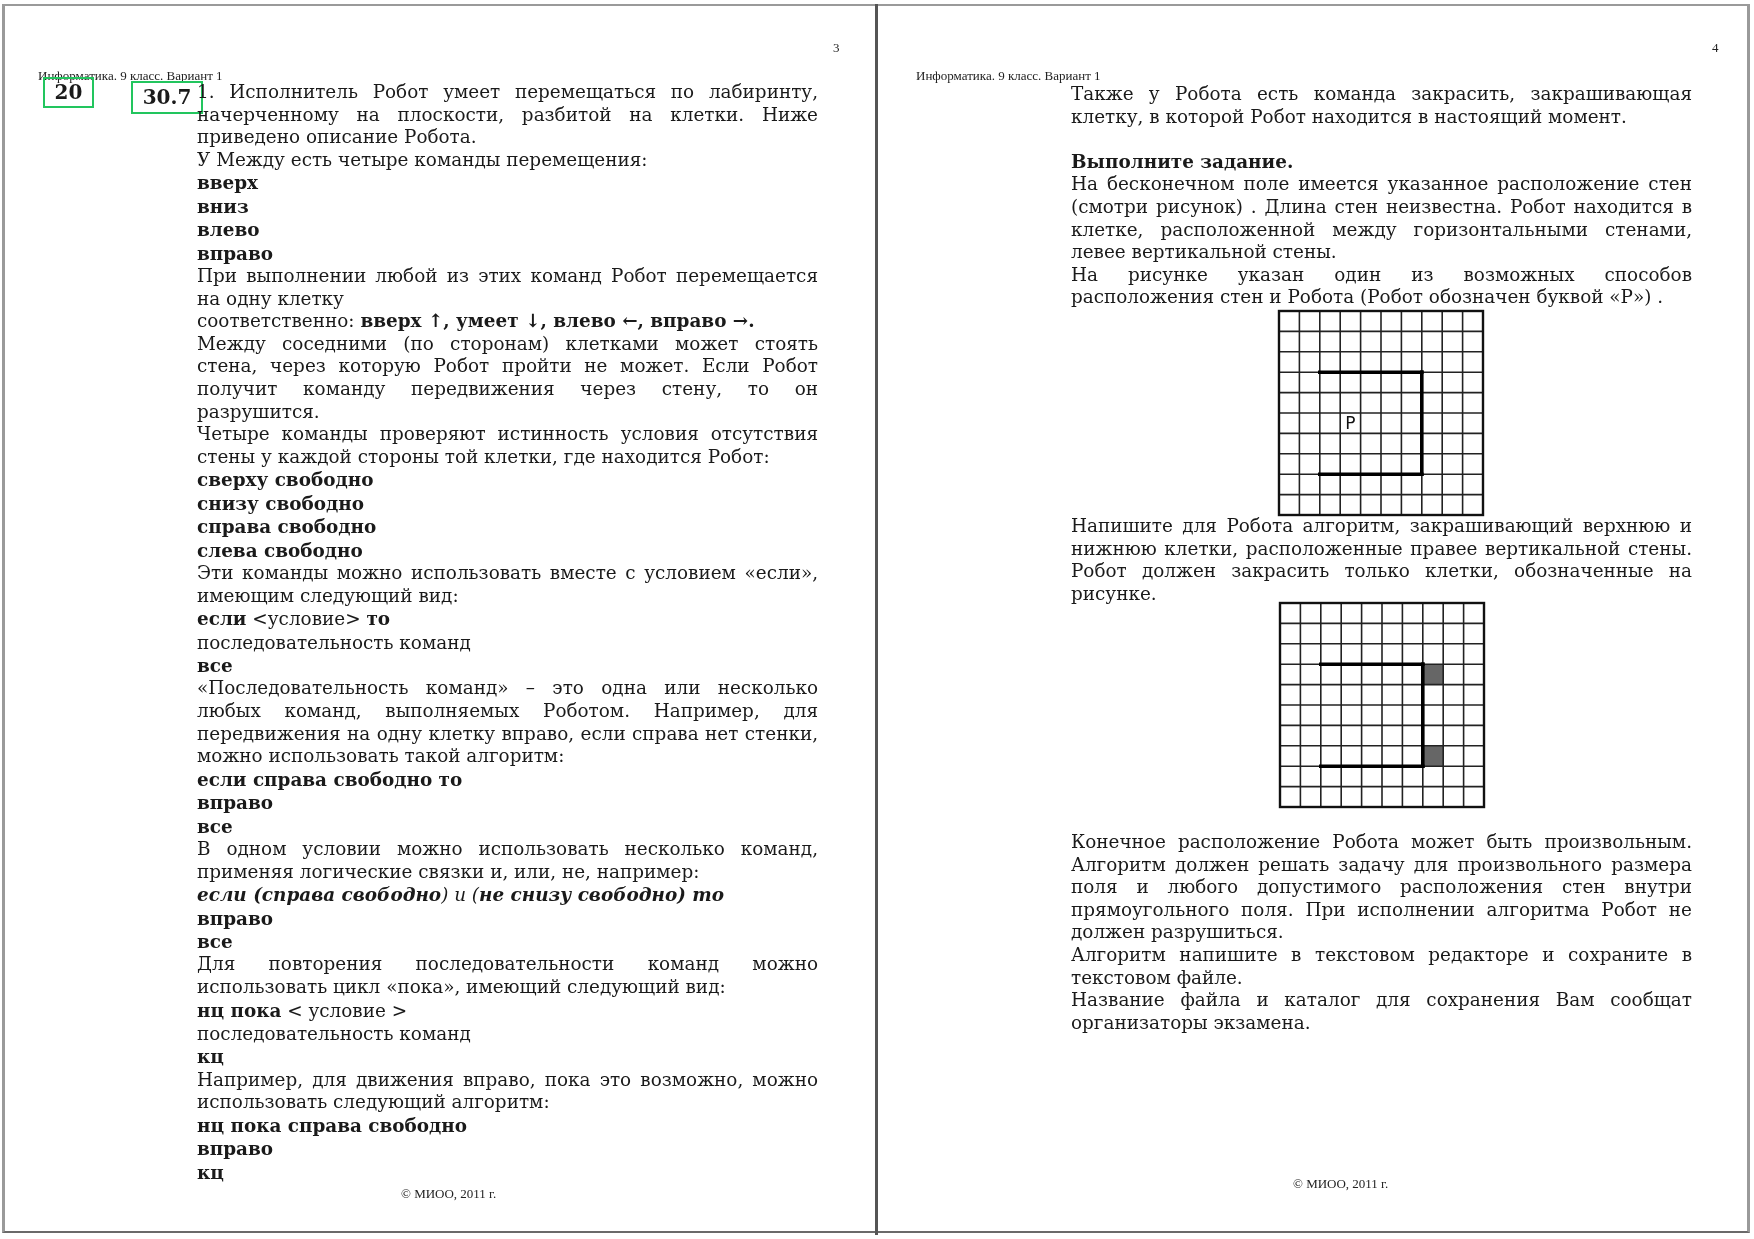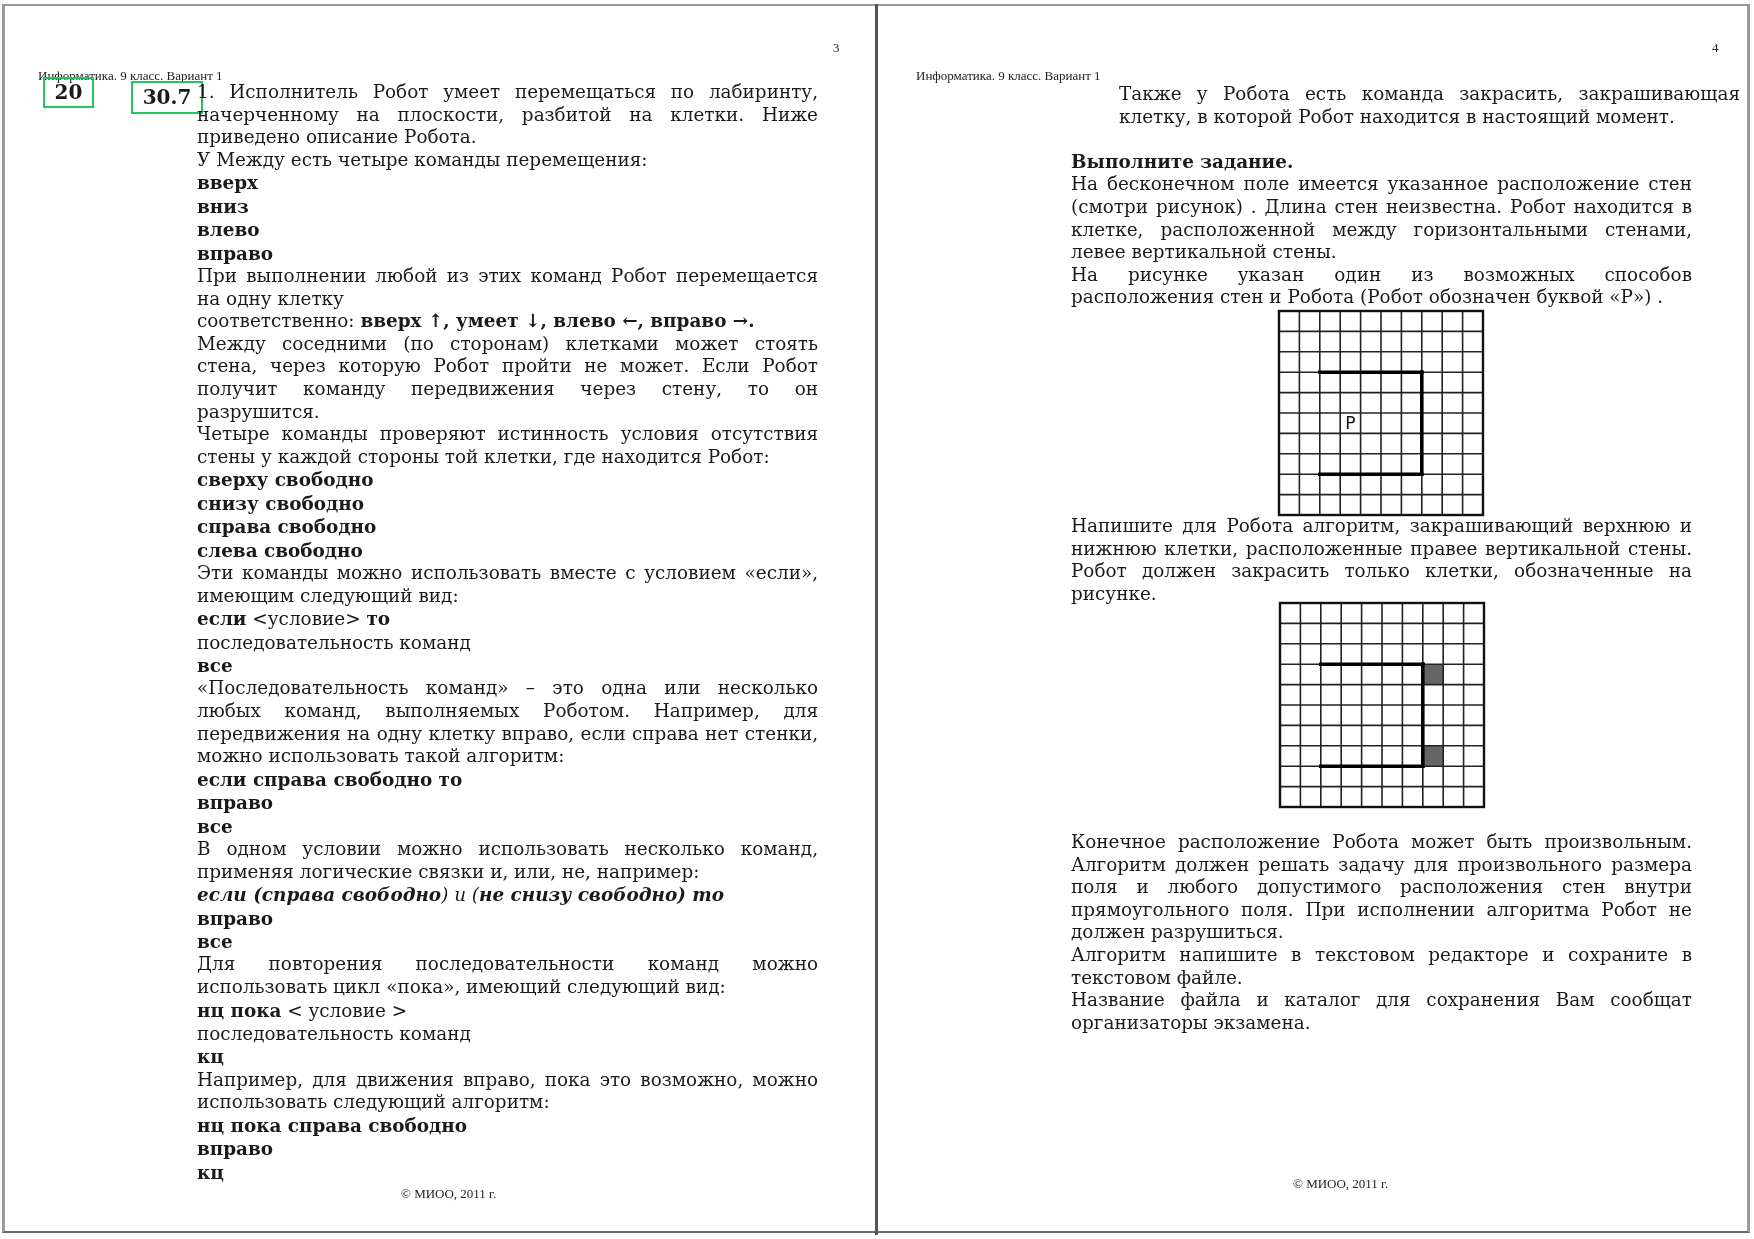--- a/index.html
+++ b/index.html
@@ -73,21 +73,21 @@
     <div class="b">кц</div>
   </div>
 
   <div class="footer" style="left:401px; top:1186px;">© МИОО, 2011 г.</div>
 </div>
 
 <div class="page right">
   <div class="running-head" style="left:38px;">Информатика. 9 класс. Вариант 1</div>
   <div class="page-num" style="left:834px;">4</div>
 
-  <div class="col" style="left:193px; top:83px; width:621px;margin-left:48px;">
+  <div class="col" style="left:193px; top:83px; width:621px;">
     <p>Также у Робота есть команда закрасить, закрашивающая клетку, в которой Робот находится в настоящий момент.</p>
   </div>
   <div class="col" style="left:193px; top:150px; width:621px;">
     <div class="b">Выполните задание.</div>
     <p>На бесконечном поле имеется указанное расположение стен (смотри рисунок) . Длина стен неизвестна. Робот находится в клетке, расположенной между горизонтальными стенами, левее вертикальной стены.</p>
     <p>На рисунке указан один из возможных способов расположения стен и Робота (Робот обозначен буквой «Р») .</p>
   </div>
 
   <div class="grid-wrap" style="left:399px; top:309px;">
     <svg id="fig1" width="208" height="208">

